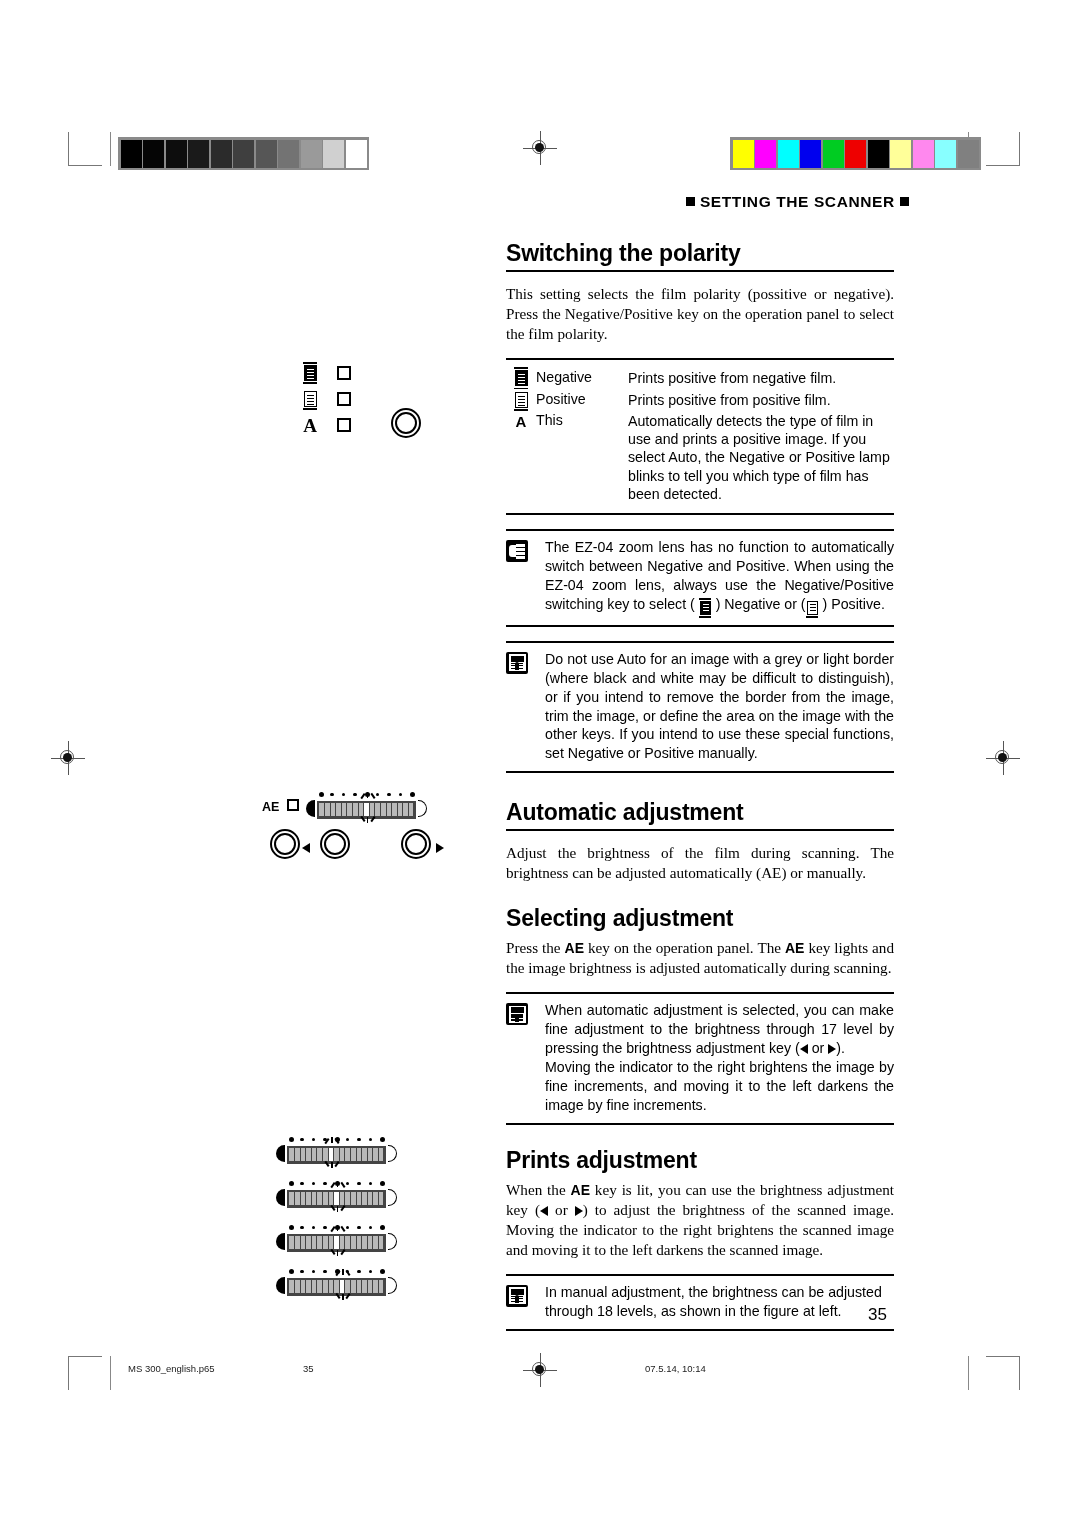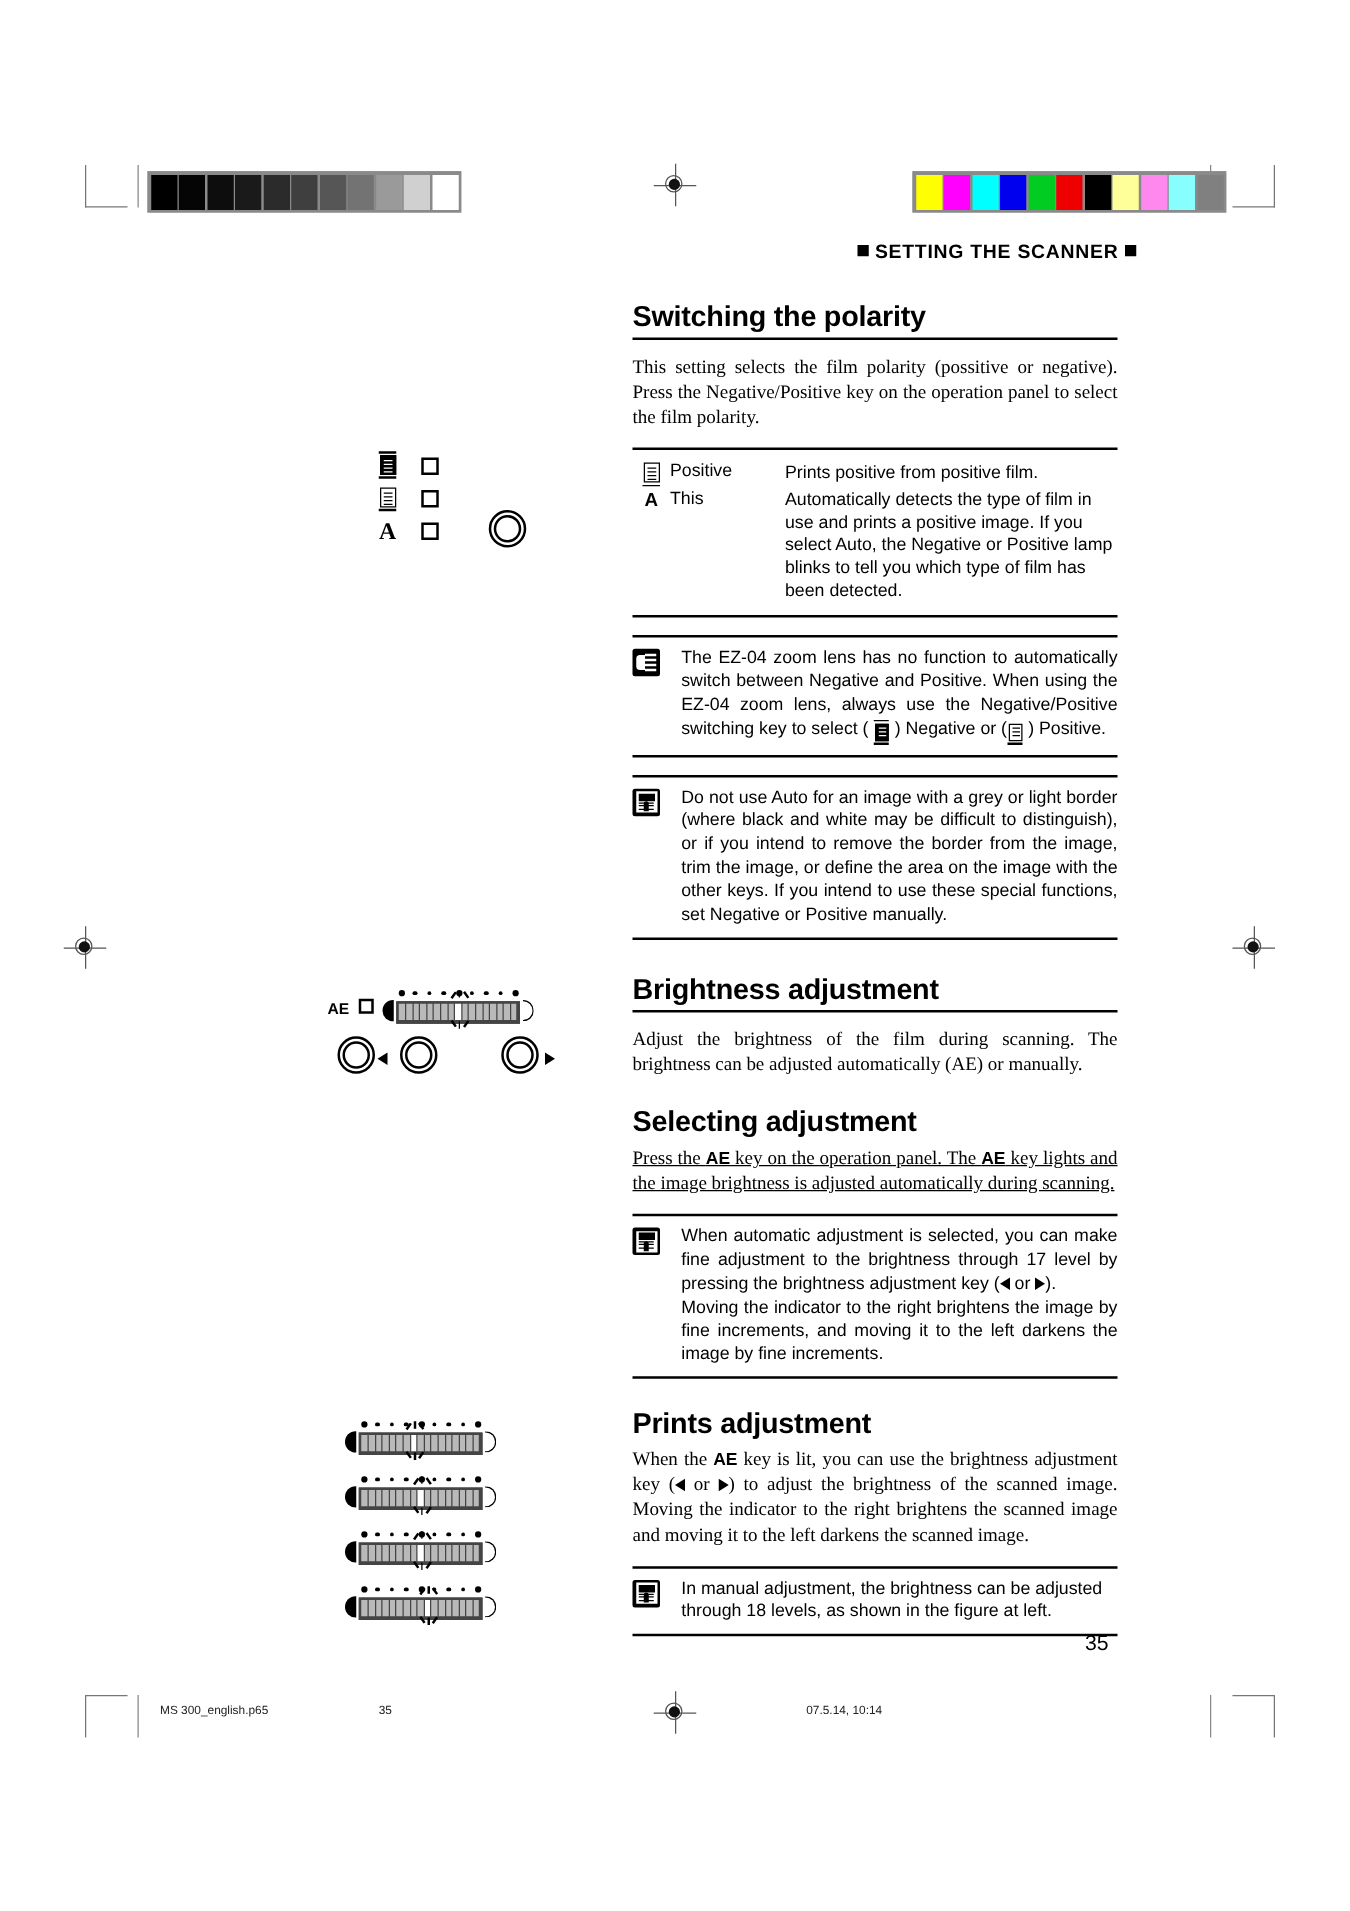--- a/index.html
+++ b/index.html
@@ -654,20 +654,25 @@
   </div>
 
 <div class="content">
 
   <h1 class="sec">Switching the polarity</h1>
   <div class="rule-thick"></div>
   <p class="body">This setting selects the film polarity (possitive or negative). Press the Negative/Positive key on the operation panel to select the film polarity.</p>
 
   <div class="ptable">
     <div class="row">
+      <div class="gcell"><span class="film neg"><i></i></span></div>
+      <div class="name">Negative</div>
+      <div class="desc">Prints positive from negative film.</div>
+    </div>
+    <div class="row">
       <div class="gcell"><span class="film pos botonly"><i></i></span></div>
       <div class="name">Positive</div>
       <div class="desc">Prints positive from positive film.</div>
     </div>
     <div class="row">
       <div class="gcell aglyph">A</div>
       <div class="name">This</div>
       <div class="desc">Automatically detects the type of film in use and prints a positive image. If you select Auto, the Negative or Positive lamp blinks to tell you which type of film has been detected.</div>
     </div>
   </div>
@@ -691,27 +696,27 @@
           <span class="m1"></span>
           <span class="m2"></span>
           <span class="m5"></span>
           <span class="m4"></span>
           <span class="m3"></span>
         </span>
     </div>
     <div class="ntext">Do not use Auto for an image with a grey or light border (where black and white may be difficult to distinguish), or if you intend to remove the border from the image, trim the image, or define the area on the image with the other keys. If you intend to use these special functions, set Negative or Positive manually.</div>
   </div>
 
-  <h1 class="sec" style="margin-top:26px;">Brightness adjustment</h1>
+  <h1 class="sec" style="margin-top:26px;">Automatic adjustment</h1>
   <div class="rule-thick"></div>
   <p class="body">Adjust the brightness of the film during scanning. The brightness can be adjusted automatically (AE) or manually.</p>
 
 
   <h1 class="sec" style="margin-top:22px;">Selecting adjustment</h1>
-  <p class="body" style="margin-top:6px;text-decoration:underline;"><span>Press the </span><span class="b">AE</span><span> key on the operation panel. The </span><span class="b">AE</span><span> key lights and the image brightness is adjusted automatically during scanning.</span></p>
+  <p class="body" style="margin-top:6px;"><span>Press the </span><span class="b">AE</span><span> key on the operation panel. The </span><span class="b">AE</span><span> key lights and the image brightness is adjusted automatically during scanning.</span></p>
 
   <div class="note">
     <div class="nicon">
       <span class="nbox ico-memo">
           <span class="m1"></span>
           <span class="m2"></span>
           <span class="m5"></span>
           <span class="m4"></span>
           <span class="m3"></span>
         </span>

